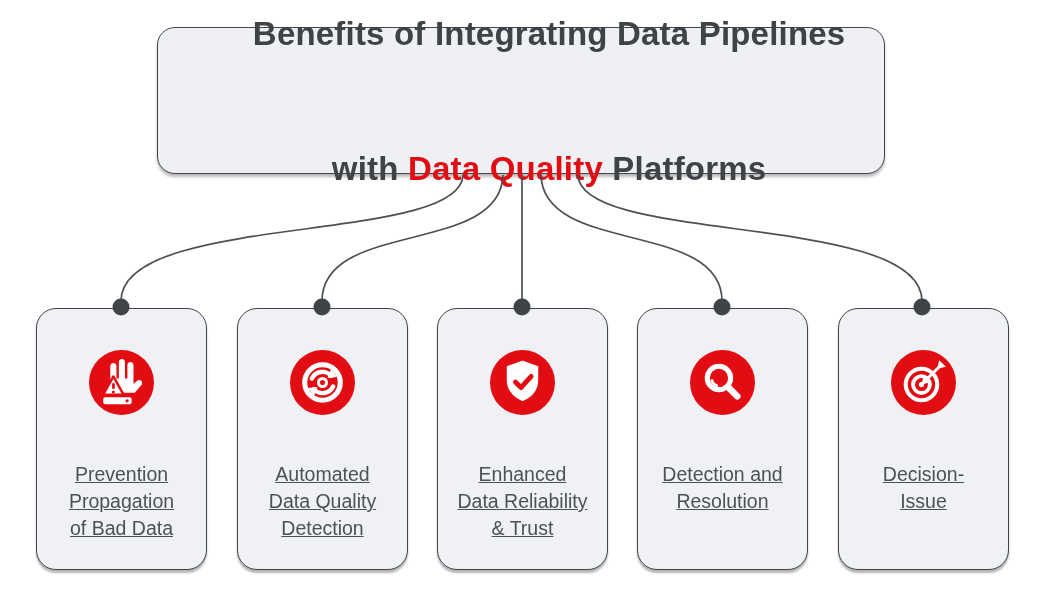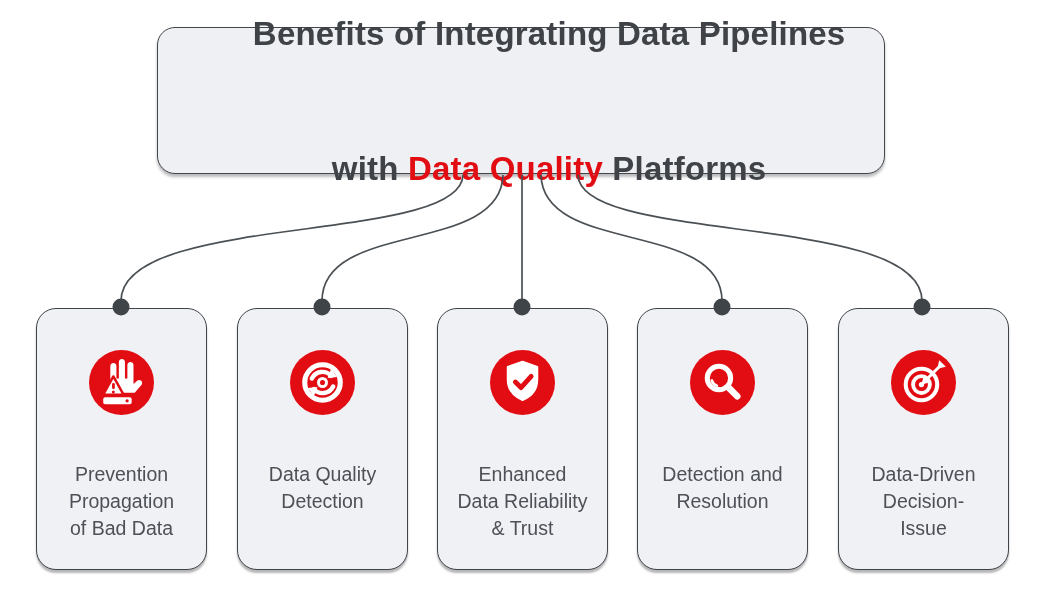--- a/index.html
+++ b/index.html
@@ -32,21 +32,21 @@
     display:flex;flex-direction:column;align-items:center;z-index:2;
   }
   .icon-circle{
     width:65px;height:65px;border-radius:50%;background:#e20d13;
     margin-top:41px;flex:0 0 auto;display:flex;align-items:center;justify-content:center;
   }
   .icon-circle svg{display:block;}
   .card-text{
     margin-top:46px;text-align:center;font-size:19.5px;line-height:27px;color:#4d5157;
   }
-  .card-text span{display:block;}
+  .card-text span{display:block;text-decoration:underline;}
 </style>
 </head>
 <body>
 
 <div class="stage">
 
   <div class="title-box">
     <div class="title-line">
       <span>Benefits of Integrating Data Pipelines</span>
     </div>
@@ -92,20 +92,21 @@
         <circle cx="32" cy="32" r="17.5" fill="none" stroke="#ffffff" stroke-width="5"></circle>
         <path d="M21.5,28 A11.5,11.5 0 0 1 40.5,25.5" fill="none" stroke="#ffffff" stroke-width="4.4" stroke-linecap="round"></path>
         <polygon points="40.5,18.5 46.5,26.5 37,27.5" fill="#ffffff"></polygon>
         <path d="M42.5,36 A11.5,11.5 0 0 1 23.5,38.5" fill="none" stroke="#ffffff" stroke-width="4.4" stroke-linecap="round"></path>
         <polygon points="23.5,45.5 17.5,37.5 27,36.5" fill="#ffffff"></polygon>
         <circle cx="32" cy="32" r="5.4" fill="#ffffff"></circle>
         <circle cx="32" cy="32" r="2.5" fill="#e20d13"></circle>
       </svg>
     </div>
     <div class="card-text">
+      <span>Automated</span>
       <span>Data Quality</span>
       <span>Detection</span>
     </div>
   </div>
 
   <div class="card" style="left:437px">
     <div class="icon-circle">
       <svg width="65" height="65" viewBox="0 0 64 64">
         <path fill="#ffffff" stroke="#ffffff" stroke-width="2" stroke-linejoin="round" d="M32,11.5 L46.5,16.6 V29 c0,10.5 -6.2,16.8 -14.5,20.3 C23.7,45.8 17.5,39.5 17.5,29 V16.6 Z"></path>
         <path d="M25,31.5 L30.5,37 L40.5,26" fill="none" stroke="#e20d13" stroke-width="4.8" stroke-linecap="round" stroke-linejoin="round"></path>
@@ -137,19 +138,18 @@
       <svg width="65" height="65" viewBox="0 0 64 64">
         <circle cx="30" cy="34" r="15.5" fill="none" stroke="#ffffff" stroke-width="4"></circle>
         <circle cx="30" cy="34" r="8.3" fill="none" stroke="#ffffff" stroke-width="3.8"></circle>
         <circle cx="30" cy="34" r="2.6" fill="#ffffff"></circle>
         <line x1="31.5" y1="32.5" x2="47" y2="17" stroke="#ffffff" stroke-width="3" stroke-linecap="round"></line>
         <polygon points="30,34 37.5,32 32,26.5" fill="#ffffff"></polygon>
         <polygon points="45.5,18.5 54,16.5 47.5,10" fill="#ffffff"></polygon>
       </svg>
     </div>
     <div class="card-text">
-      <span>Data-Driven</span>
       <span>Decision-</span>
       <span>Issue</span>
     </div>
   </div>
 
 </div>
 
 </body></html>

